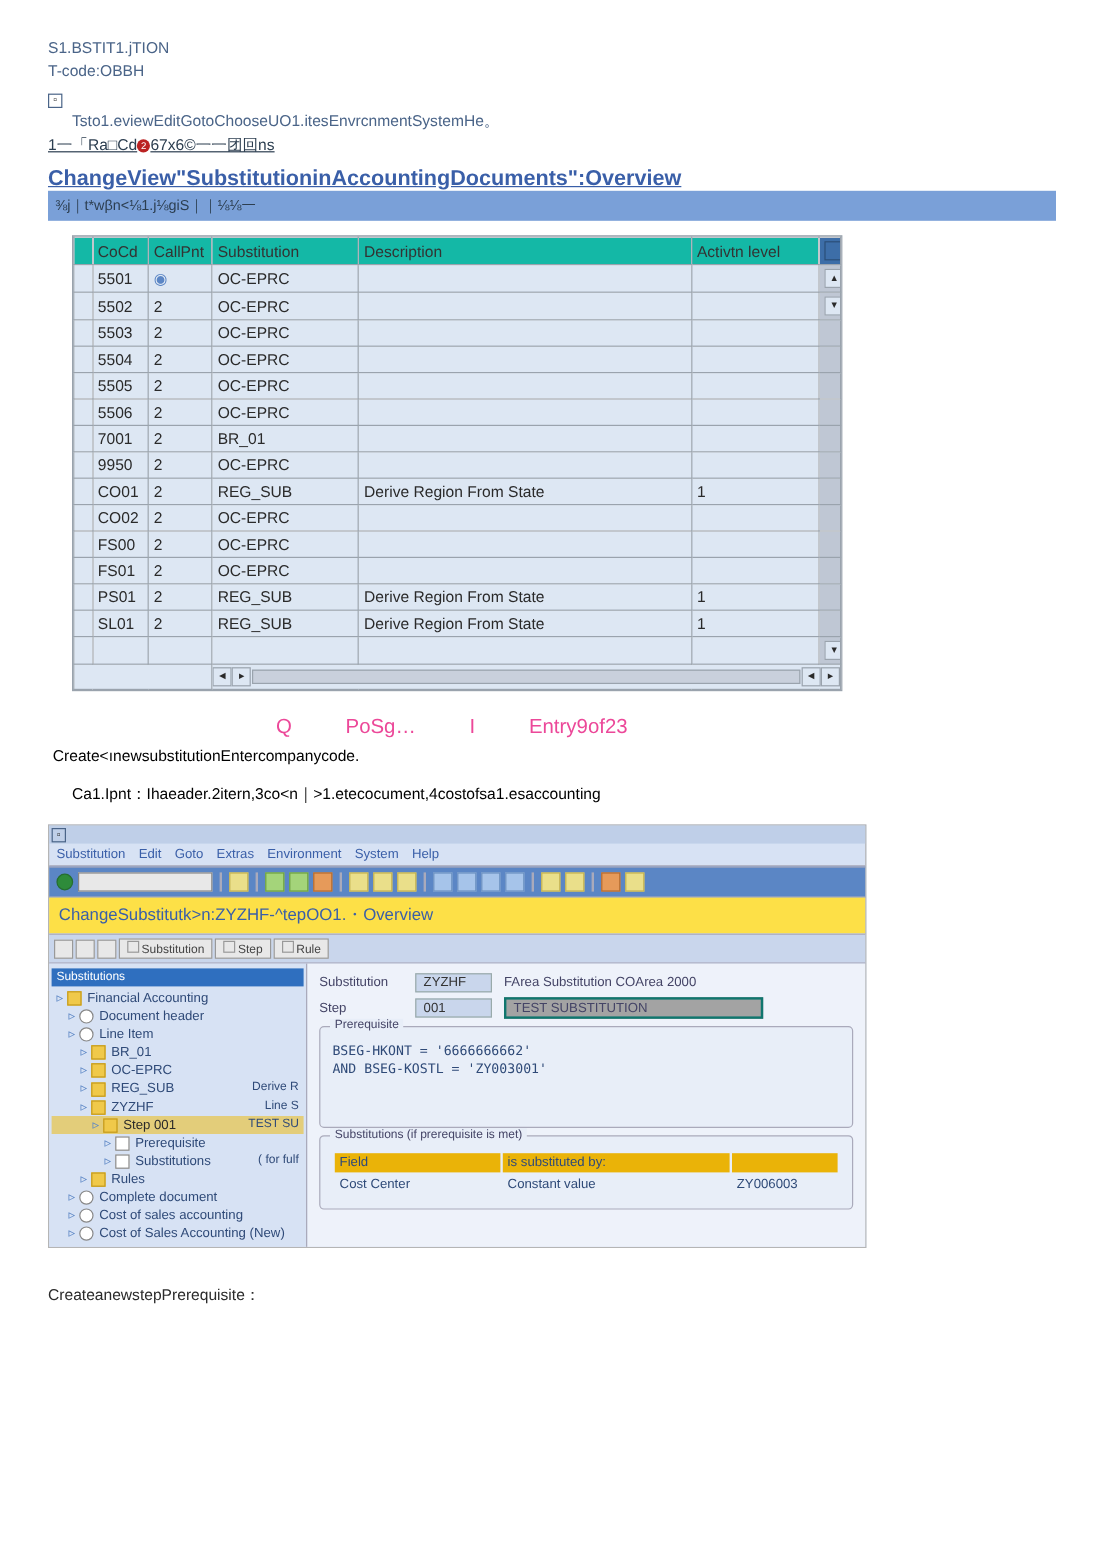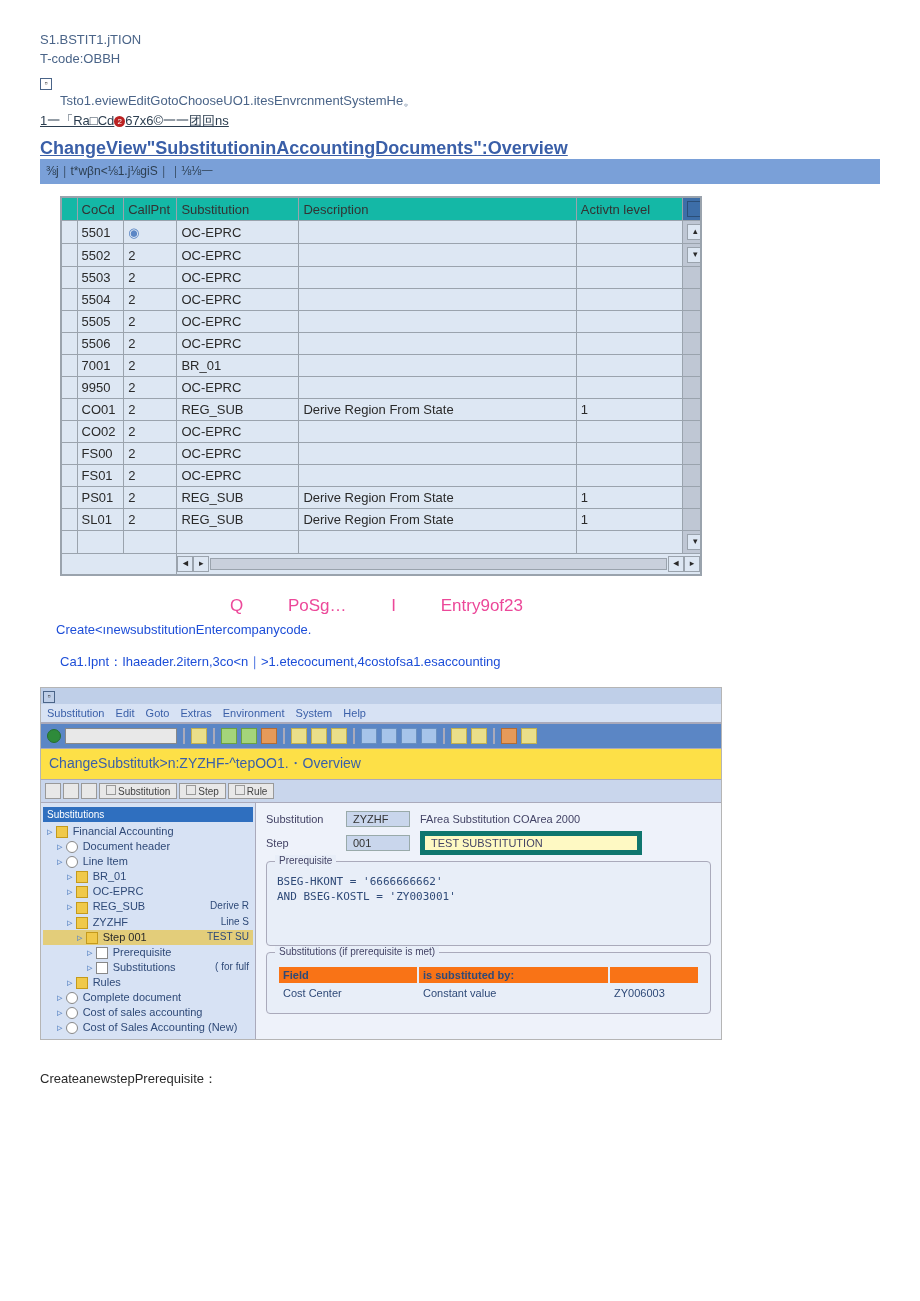--- a/index.html
+++ b/index.html
@@ -59,21 +59,21 @@
   .col-scroll { width: 16px; background:#bfc7d4; }
   .settings-btn { background:#3d6ea8; border:1px solid #2b4f78; width:14px; height:14px; }
   .arrow-btn { background:#dde7f3; border:1px solid #9aa3ad; width:14px; height:14px; font-size:9px; line-height:12px; text-align:center; }
   .hscroll-row td { background:#c9d0dc; height:14px; padding:0; }
   .hscroll-track { display:flex; align-items:center; }
   .hs-btn { width:14px; height:14px; background:#dde7f3; border:1px solid #9aa3ad; font-size:9px; text-align:center; line-height:12px; }
   .hs-thumb { flex:1; height:10px; background:#c9d0dc; margin:0 1px; border:1px solid #9aa3ad; }
 
   .status-row { margin: 20px 0 6px 0; font-size:17px; color:#ec4899; }
   .status-row span { margin-right: 40px; }
-  .para { color:#1d4ed8; margin: 6px 16px 16px; }
+  .para { color:#000000; margin: 6px 4px 16px; }
 
   
   .panel2 {
     border: 1px solid #b5b5b5;
     background: #d7e2f4;
     width: 680px;
     font-size: 11px;
     margin-bottom: 30px;
   }
   .p2-menu { color:#3a5fa8; padding: 3px 6px; border-bottom:1px solid #aab; }
@@ -105,29 +105,29 @@
   .tree-row.sel { background:#e3cd7a; color:#2a2a2a; }
   .tree-row .ic { display:inline-block; width:10px; height:10px; vertical-align:middle; margin-right:2px;}
   .ic-folder { background:#f0c94a; border:1px solid #c49a1c; }
   .ic-clock { background:#fff; border:1px solid #888; border-radius:50%; }
   .ic-flag { background:#fff; border:1px solid #888; }
   .p2-main { flex:1; background:#eef2fa; padding:8px 10px; }
   .fld-row { display:flex; align-items:center; margin-bottom:4px; }
   .fld-label { width:80px; color:#446; }
   .fld-val { background:#c9d6ec; border:1px solid #9aa; padding:1px 6px; width:50px; }
   .fld-desc { margin-left:10px; color:#446; }
-  .fld-desc.hl { background:#fef9c3; padding:1px 6px; border:5px solid #0f766e; width:200px; display:inline-block;}
+  .fld-desc.hl { background:#a3a3a3; padding:1px 6px; border:2px solid #0f766e; width:200px; display:inline-block;}
   .grp {
     border:1px solid #aab; border-radius:4px; margin-top:6px; background:#e8eef8;
   }
   .grp-title { position:relative; top:-8px; left:8px; background:#e8eef8; padding:0 4px; color:#446; display:inline-block; font-size:10px;}
   .grp-body { padding:0 10px 10px; color:#2a2a2a; }
   .grp-body .cond { font-family: monospace; font-size:11px; color:#2f4a78; line-height:1.4;}
   .subs-table { width:100%; font-size:11px; }
-  .subs-table .hdrc { background:#f97316; color:#2f4a78; padding:2px 4px;font-weight:bold;}
+  .subs-table .hdrc { background:#eab308; color:#2f4a78; padding:2px 4px;}
   .subs-table td { padding:2px 4px; color:#2f4a78;}
   .txt-right { color:#2f4a78; position:absolute; right:4px; font-size:10px;}
   .footer-para { color:#2a2a2a; margin: 20px 0; }
 </style>
 </head>
 <body>
 
 <div class="hdr-line">S1.BSTIT1.jTION</div>
 <div class="hdr-tcode">T-code:OBBH</div>
 <div><span class="icon-box">▫</span></div>

